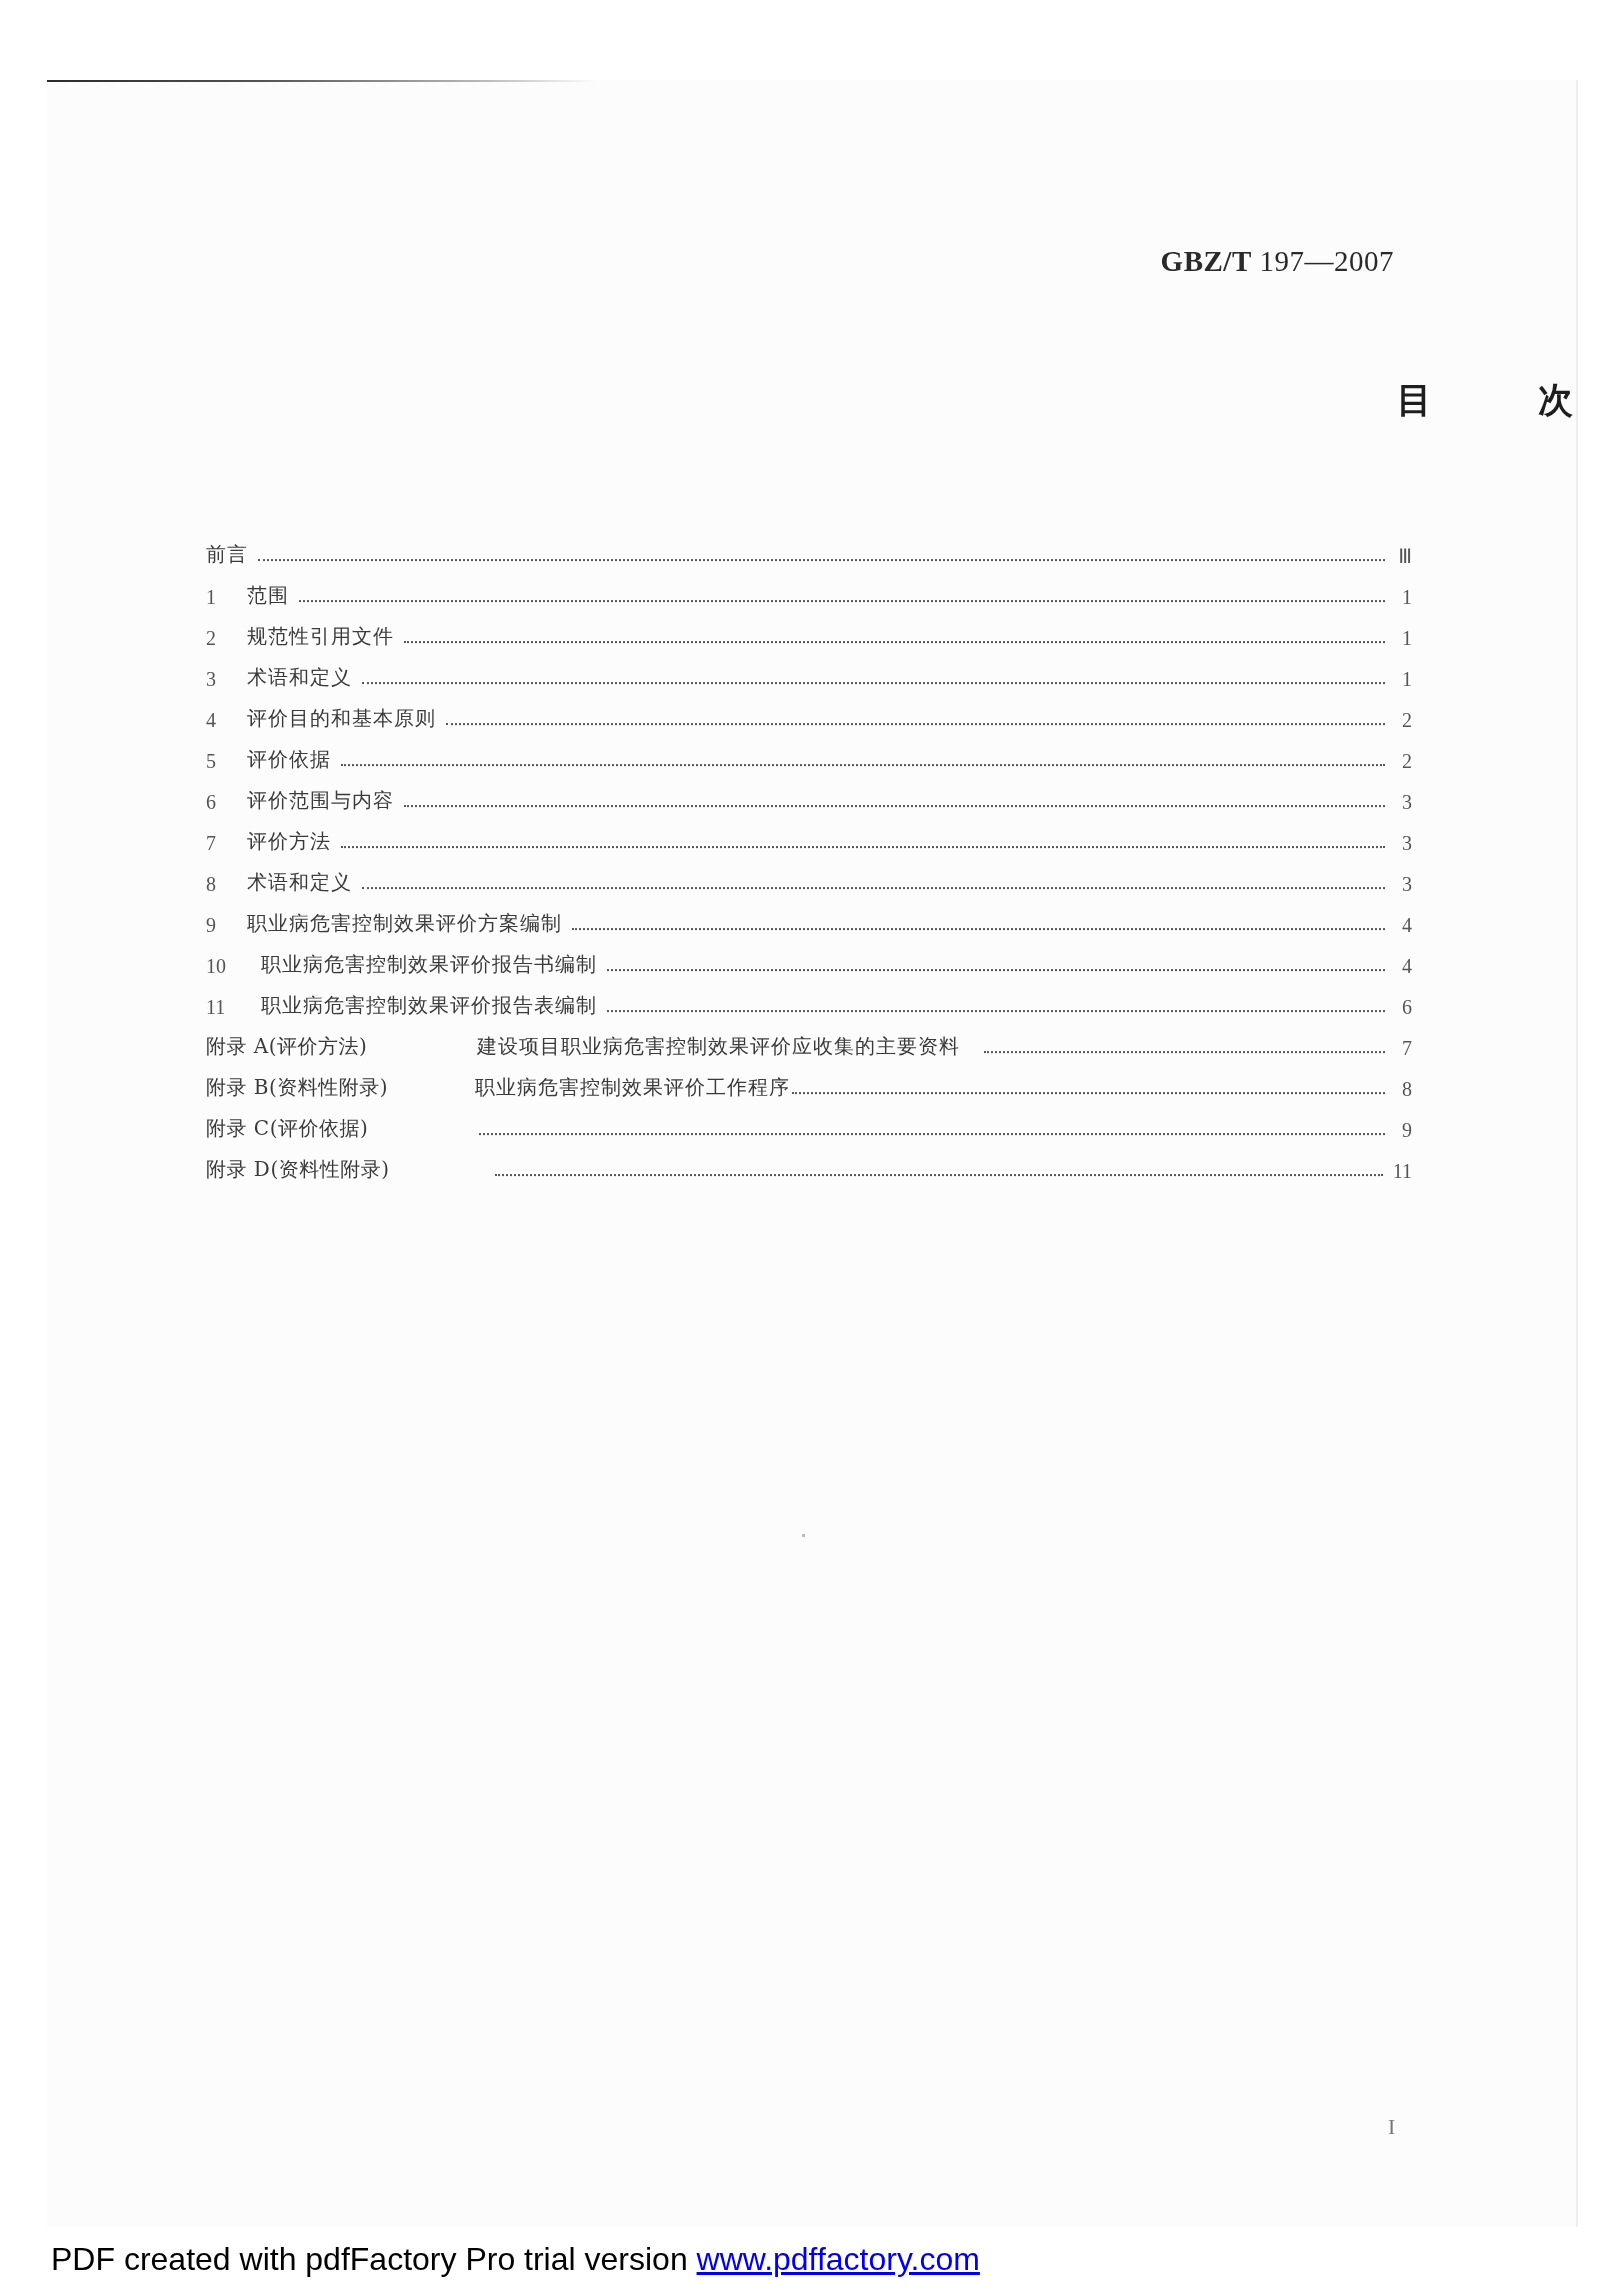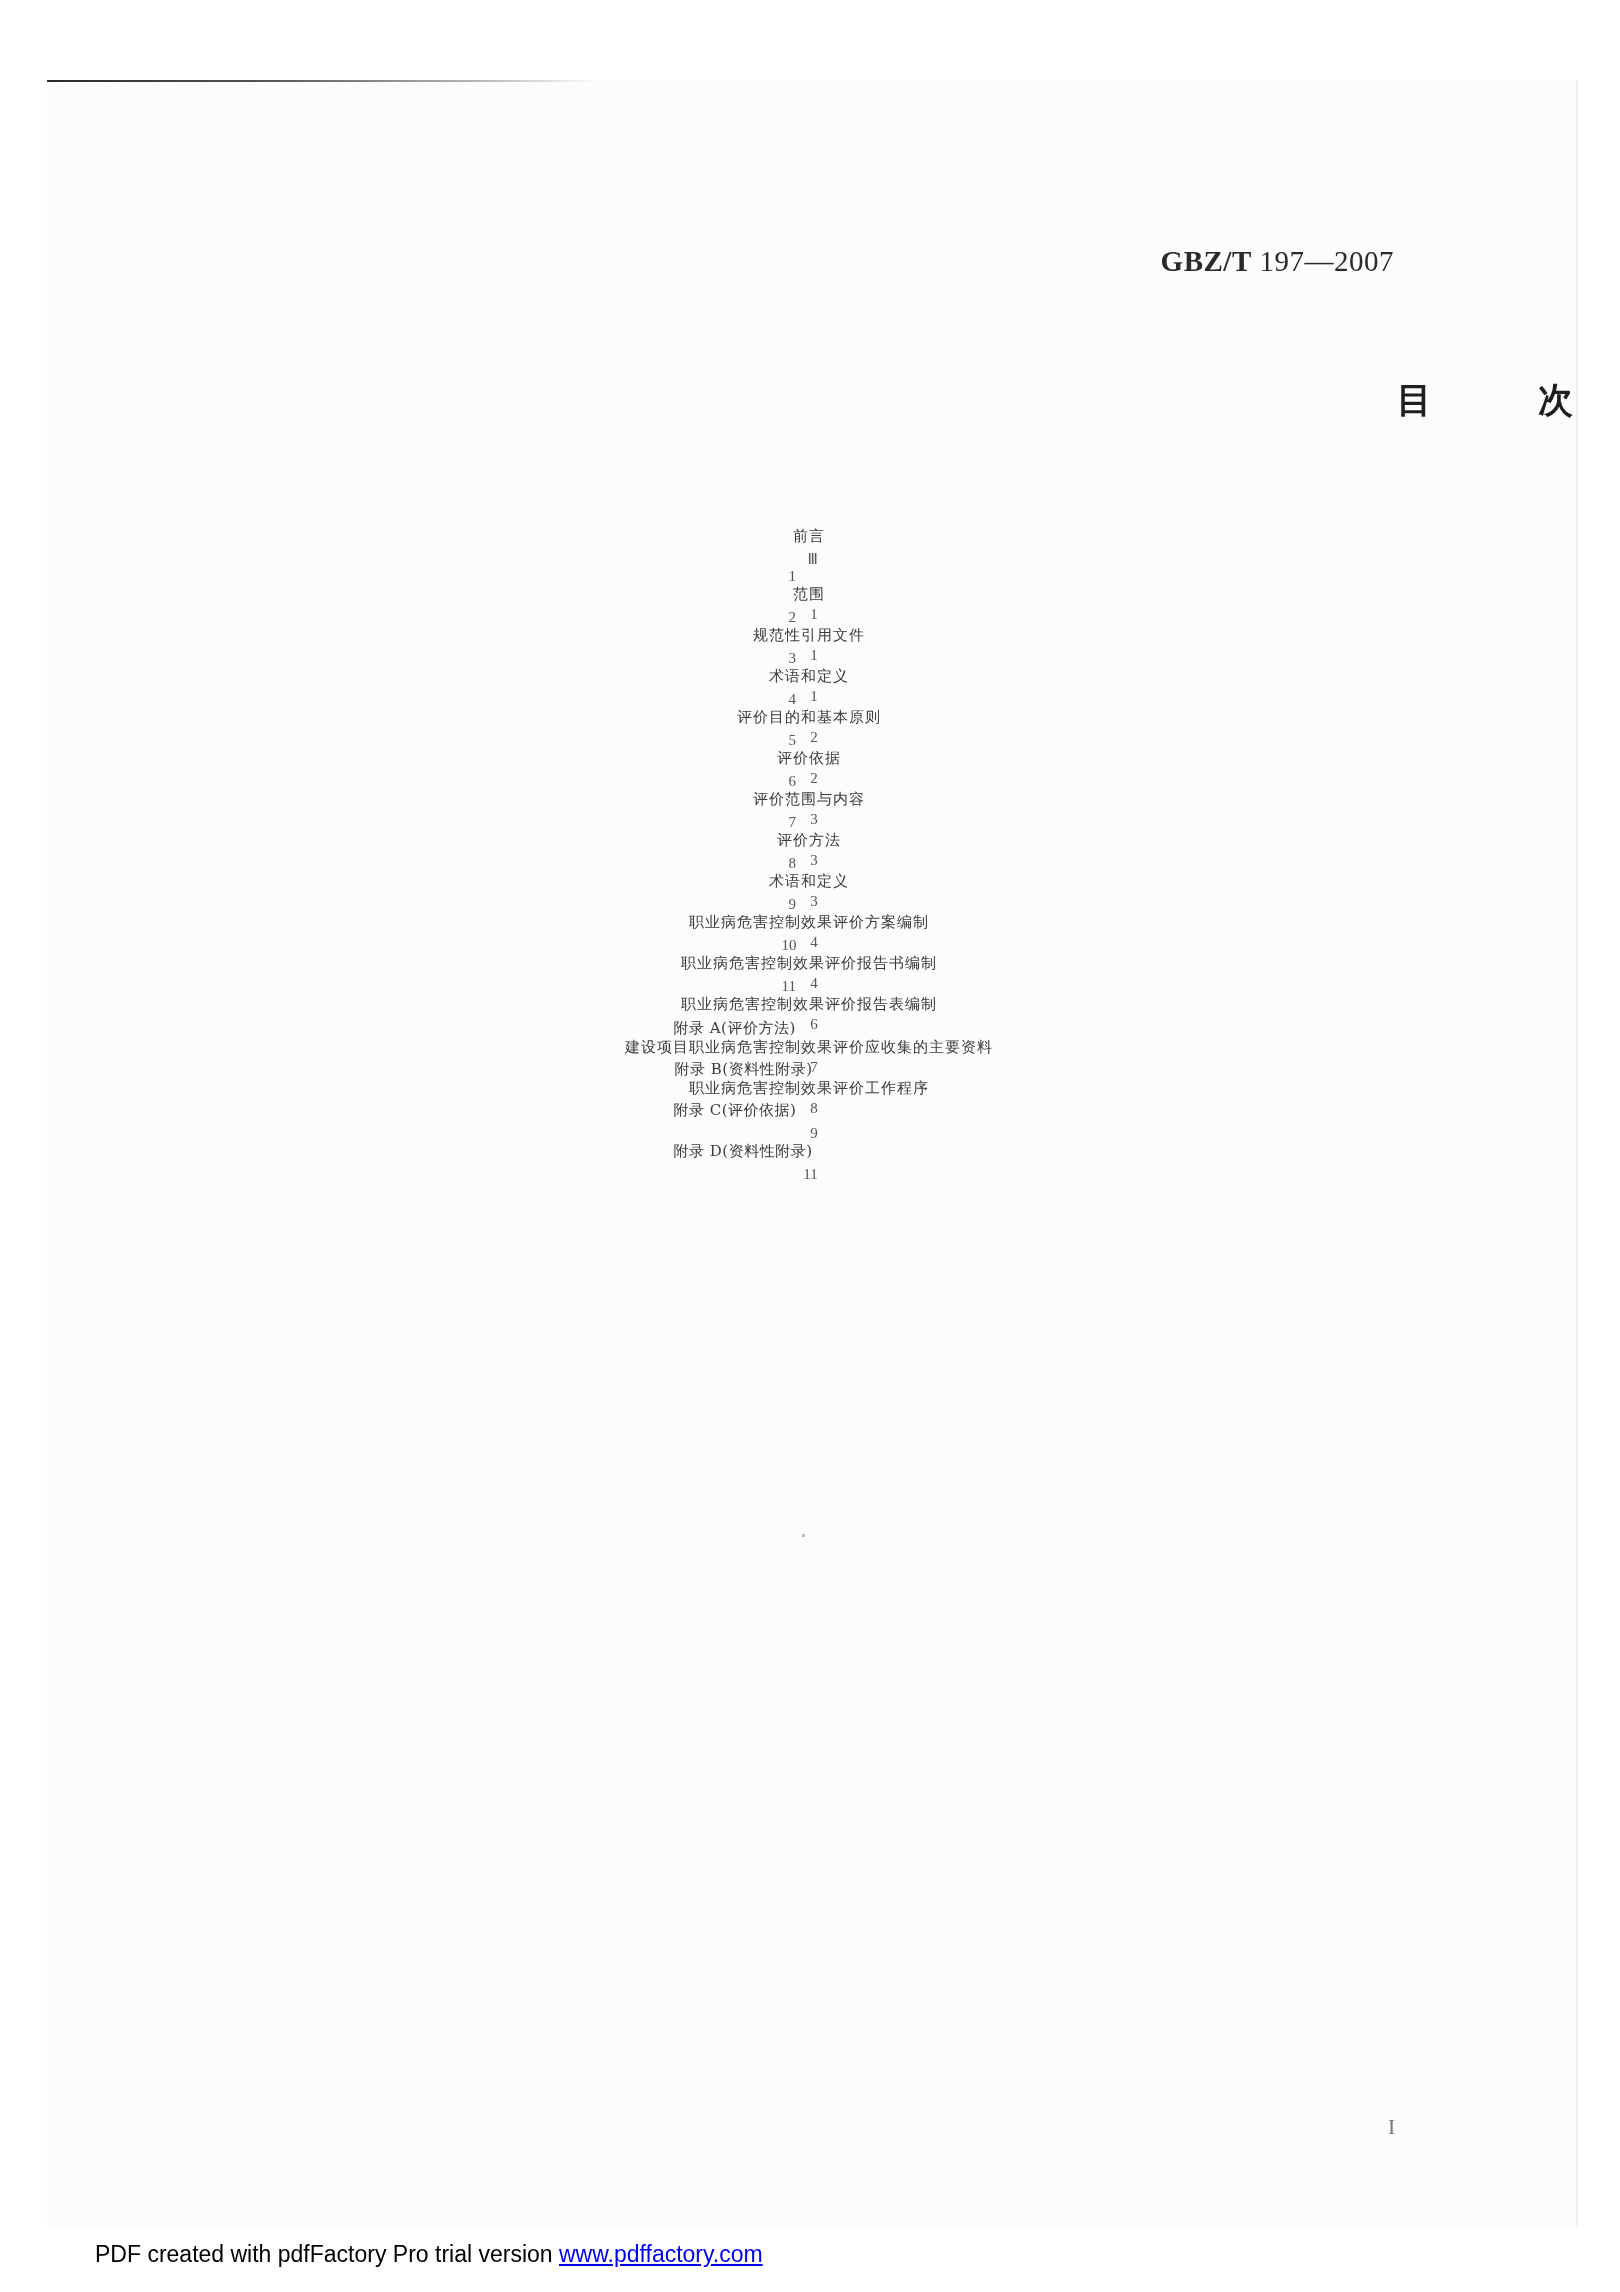--- a/index.html
+++ b/index.html
@@ -60,26 +60,25 @@
       margin: 0 47px;
     }
     .toc {
       position: absolute;
       left: 206px;
       top: 527px;
       width: 1206px;
     }
     .toc-row {
       display: flex;
-      align-items: center;
+      align-items: flex-end;
       height: 41px;
-      font-size: 15px;
+      font-size: 20px;
       color: #3a3a3a;
       white-space: nowrap;
-      flex-direction: column;
     }
     .toc-num {
       display: inline-block;
       min-width: 41px;
       font-family: "Liberation Serif", serif;
       color: #555;
     }
     .toc-num.wide { min-width: 55px; }
     .toc-label {
       font-family: "DejaVu Serif", serif;
@@ -116,23 +115,22 @@
       top: 1534px;
       width: 2.9px;
       height: 2.9px;
       background: #bbb;
     }
     .footer {
       position: absolute;
       left: 51px;
       top: 2241px;
       font-family: "Liberation Sans", sans-serif;
-      font-size: 23px;
+      font-size: 32px;
       color: #000;
-      margin-left: 44px;
     }
     .footer a {
       color: #0000ee;
       text-decoration: underline;
     }
   </style>
 </head>
 <body>
 
 <div class="scan-page"></div>

